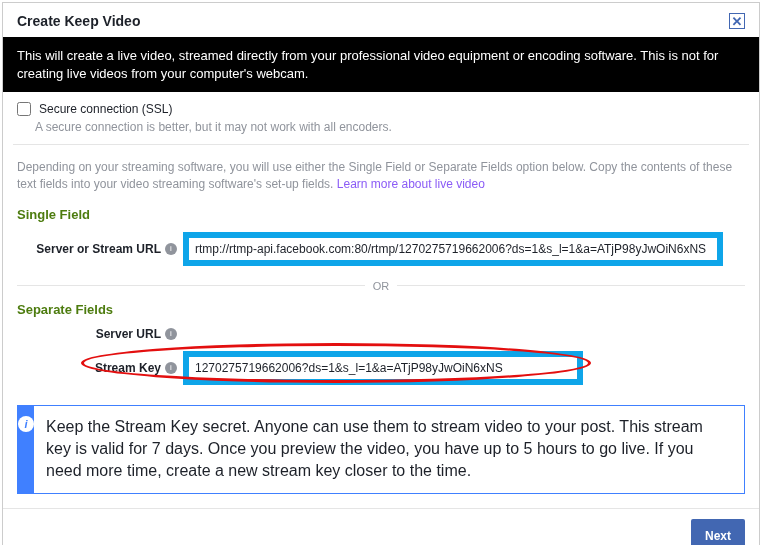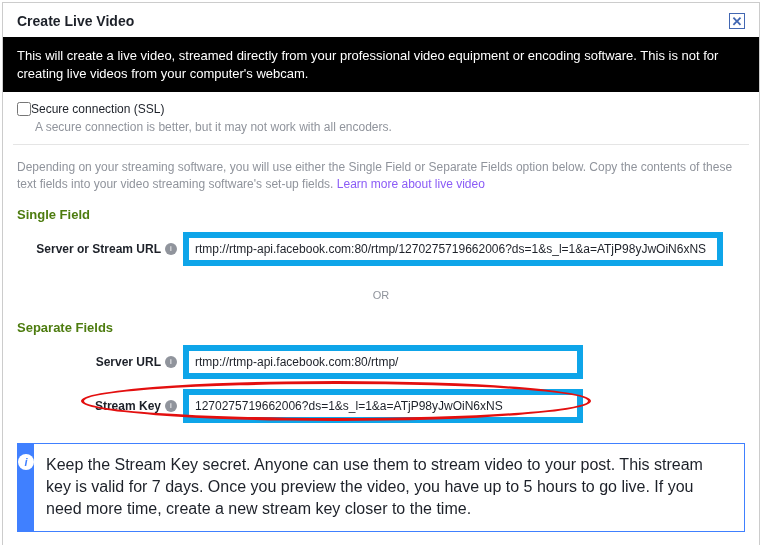--- a/index.html
+++ b/index.html
@@ -3,52 +3,52 @@
 <meta charset="utf-8">
 <style>
   * { box-sizing: border-box; margin: 0; padding: 0; }
   body { font-family: Helvetica, Arial, sans-serif; font-size: 12px; color: #1d2129; background: #fff; width: 762px; }
   .modal { border: 1px solid #ccc; margin: 2px; }
   .header { display: flex; justify-content: space-between; align-items: center; padding: 10px 14px 8px; }
   .header-title { font-weight: bold; font-size: 14px; color: #1d2129; }
   .close-btn { width: 16px; height: 16px; border: 1px solid #4267b2; display: flex; align-items: center; justify-content: center; color: #4267b2; font-size: 13px; cursor: pointer; font-weight: bold; line-height: 1; }
   .banner { background: #000000; color: #fff; padding: 10px 14px; font-size: 13px; line-height: 1.35; }
   .section-pad { padding: 10px 14px; }
-  .ssl-row { display: flex; align-items: center; margin-bottom: 4px; }
+  .ssl-row { display: flex; align-items: center; gap: 8px; margin-bottom: 4px; }
   .ssl-row input[type=checkbox] { width: 14px; height: 14px; }
   .ssl-label { color: #1d2129; font-size: 12px; }
   .ssl-sub { color: #90949c; margin-left: 18px; font-size: 12px; }
   .divider { border-top: 1px solid #e5e5e5; margin: 0 10px; }
   .desc-text { color: #90949c; font-size: 12px; line-height: 1.4; padding: 14px 14px 8px; }
   .desc-text a { color: #8b5cf6; text-decoration: none; }
   .section-title { font-weight: bold; font-size: 13px; color: #4d7c0f; padding: 6px 14px 10px; }
   .field-row { display: flex; align-items: center; padding: 0 14px 10px; gap: 6px; }
   .field-label-wrap { width: 160px; text-align: right; display: flex; justify-content: flex-end; align-items: center; gap: 4px; }
   .field-label { font-weight: bold; font-size: 12px; color: #1d2129; }
   .info-icon { width: 12px; height: 12px; border-radius: 50%; background: #90949c; color: #fff; font-size: 8px; display: inline-flex; align-items: center; justify-content: center; cursor: help; }
   .field-input { flex: 1; max-width: 540px; border: 6px solid #0ea5e9; padding: 4px 6px; font-size: 12px; color: #1d2129; font-family: inherit; }
-  .or-row { display: flex; align-items: center; padding: 4px 14px; gap: 8px; flex-direction: column; }
+  .or-row { display: flex; align-items: center; padding: 4px 14px; gap: 8px; }
   .or-line { flex: 1; border-top: 1px solid #e5e5e5; }
   .or-text { color: #90949c; font-size: 11px; }
   .highlight-wrap { position: relative; }
   .ellipse { position: absolute; border: 3px solid #e30f0f; border-radius: 50%; width: 510px; height: 40px; left: 78px; top: -8px; pointer-events: none; }
   .info-box { margin: 10px 14px 14px; border: 1px solid #4080ff; display: flex; }
   .info-box-icon { width: 38px; background: #4080ff; display: flex; align-items: flex-start; justify-content: center; padding-top: 10px; }
   .info-circle { width: 16px; height: 16px; border-radius: 50%; background: #fff; color: #4080ff; font-size: 11px; font-weight: bold; display: flex; align-items: center; justify-content: center; font-style: italic; }
   .info-box-text { padding: 10px 12px; color: #1d2129; font-size: 16px; line-height: 1.4; }
   .footer { border-top: 1px solid #e5e5e5; padding: 10px 14px; display: flex; justify-content: flex-end; }
   .next-btn { background: #4267b2; color: #fff; border: none; padding: 10px 14px; font-size: 12px; font-weight: bold; cursor: pointer; border-radius: 2px; }
 </style>
 </head>
 <body>
 
 <div class="modal">
 
   <div class="header">
-    <div class="header-title">Create Live Video</div>
+    <div class="header-title">Create Keep Video</div>
     <div class="close-btn">✕</div>
   </div>
 
   <div class="banner">
     <span>This will create a live video, streamed directly from your professional video equipment or encoding software. This is not for creating live videos from your computer's webcam.</span>
   </div>
 
   <div class="section-pad">
     <div class="ssl-row">
       <input type="checkbox" style="">
@@ -79,21 +79,20 @@
     <div class="or-line"></div>
   </div>
 
   <div class="section-title">Separate Fields</div>
 
   <div class="field-row">
     <div class="field-label-wrap">
       <span class="field-label">Server URL</span>
       <span class="info-icon">i</span>
     </div>
-    <input class="field-input" style="max-width: 400px;" type="text" readonly="" value="rtmp://rtmp-api.facebook.com:80/rtmp/">
   </div>
 
   <div class="highlight-wrap">
     <div class="field-row">
       <div class="field-label-wrap">
         <span class="field-label">Stream Key</span>
         <span class="info-icon">i</span>
       </div>
       <input class="field-input" style="max-width: 400px;" type="text" readonly="" value="1270275719662006?ds=1&amp;s_l=1&amp;a=ATjP98yJwOiN6xNS">
     </div>

